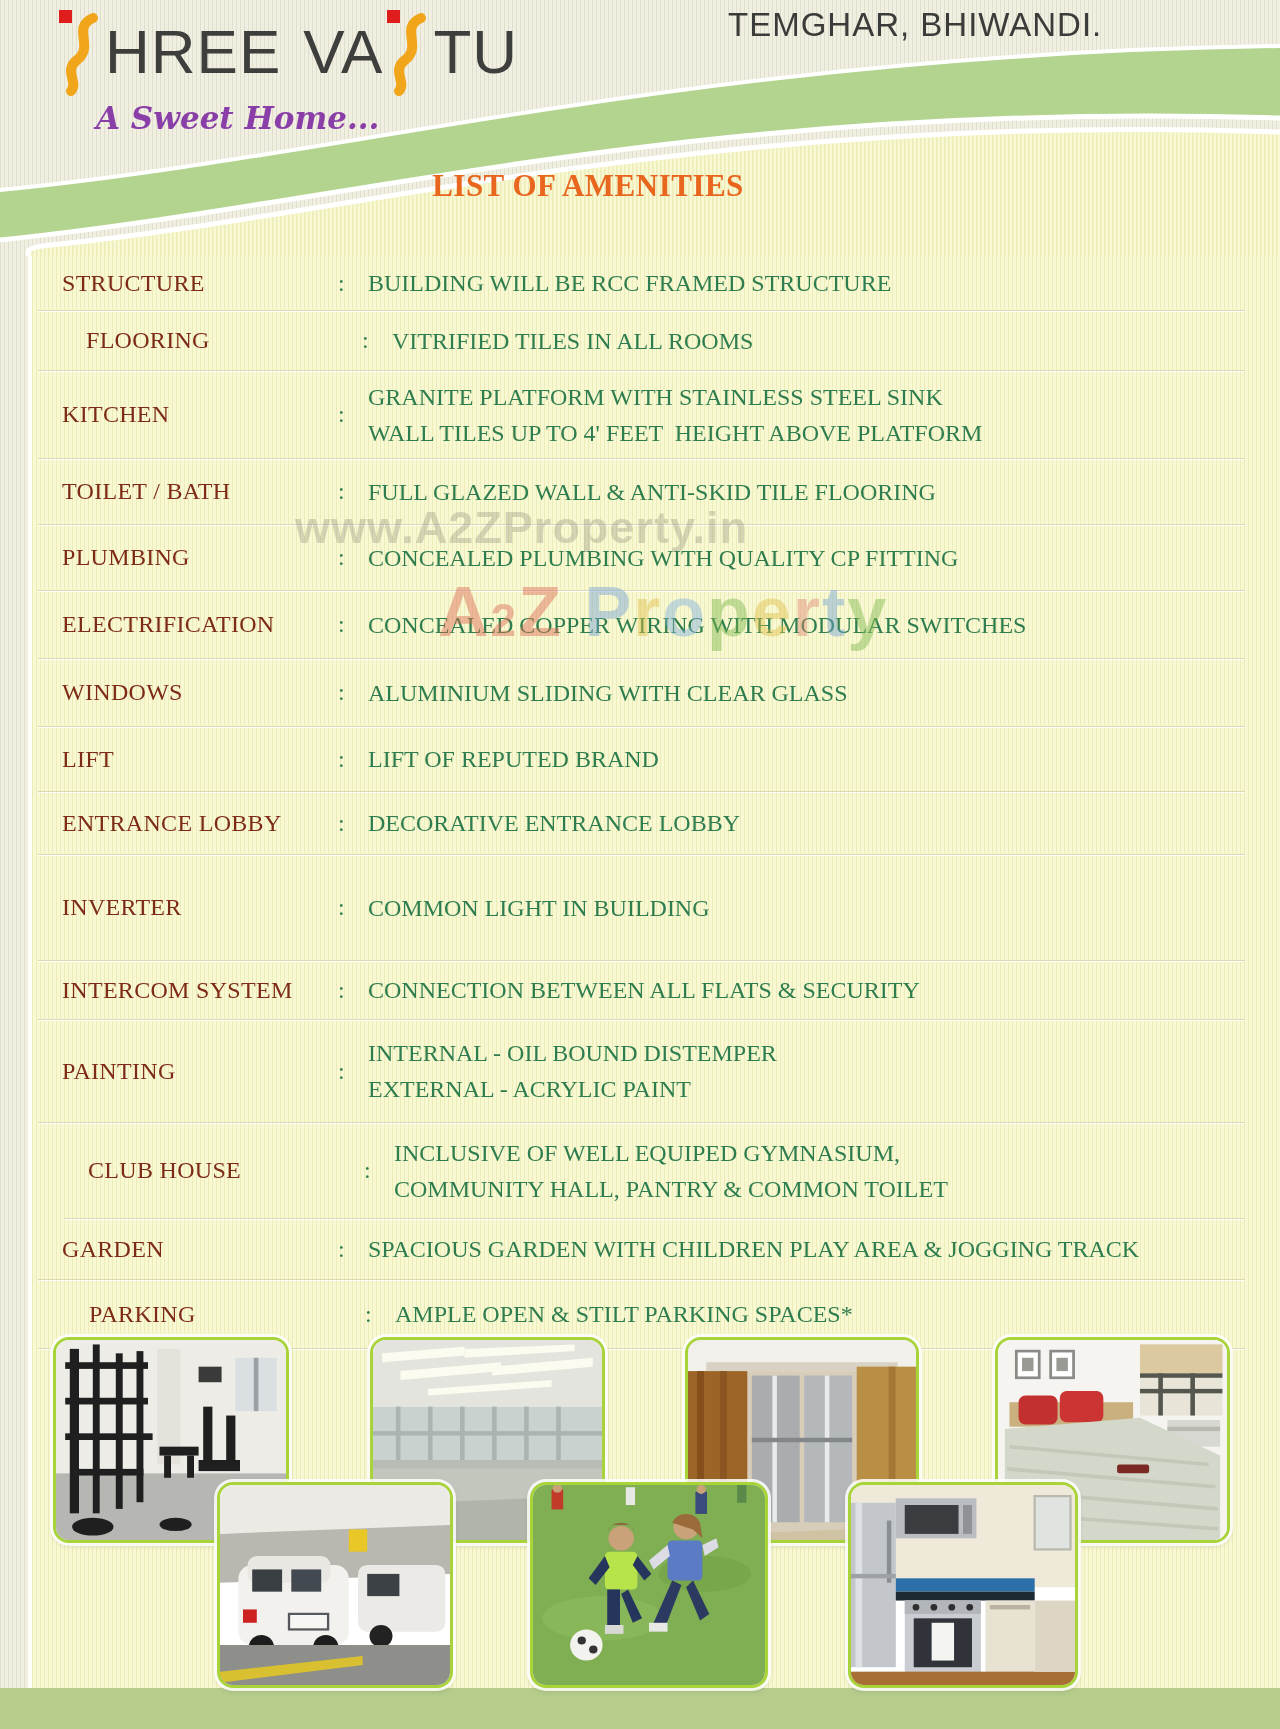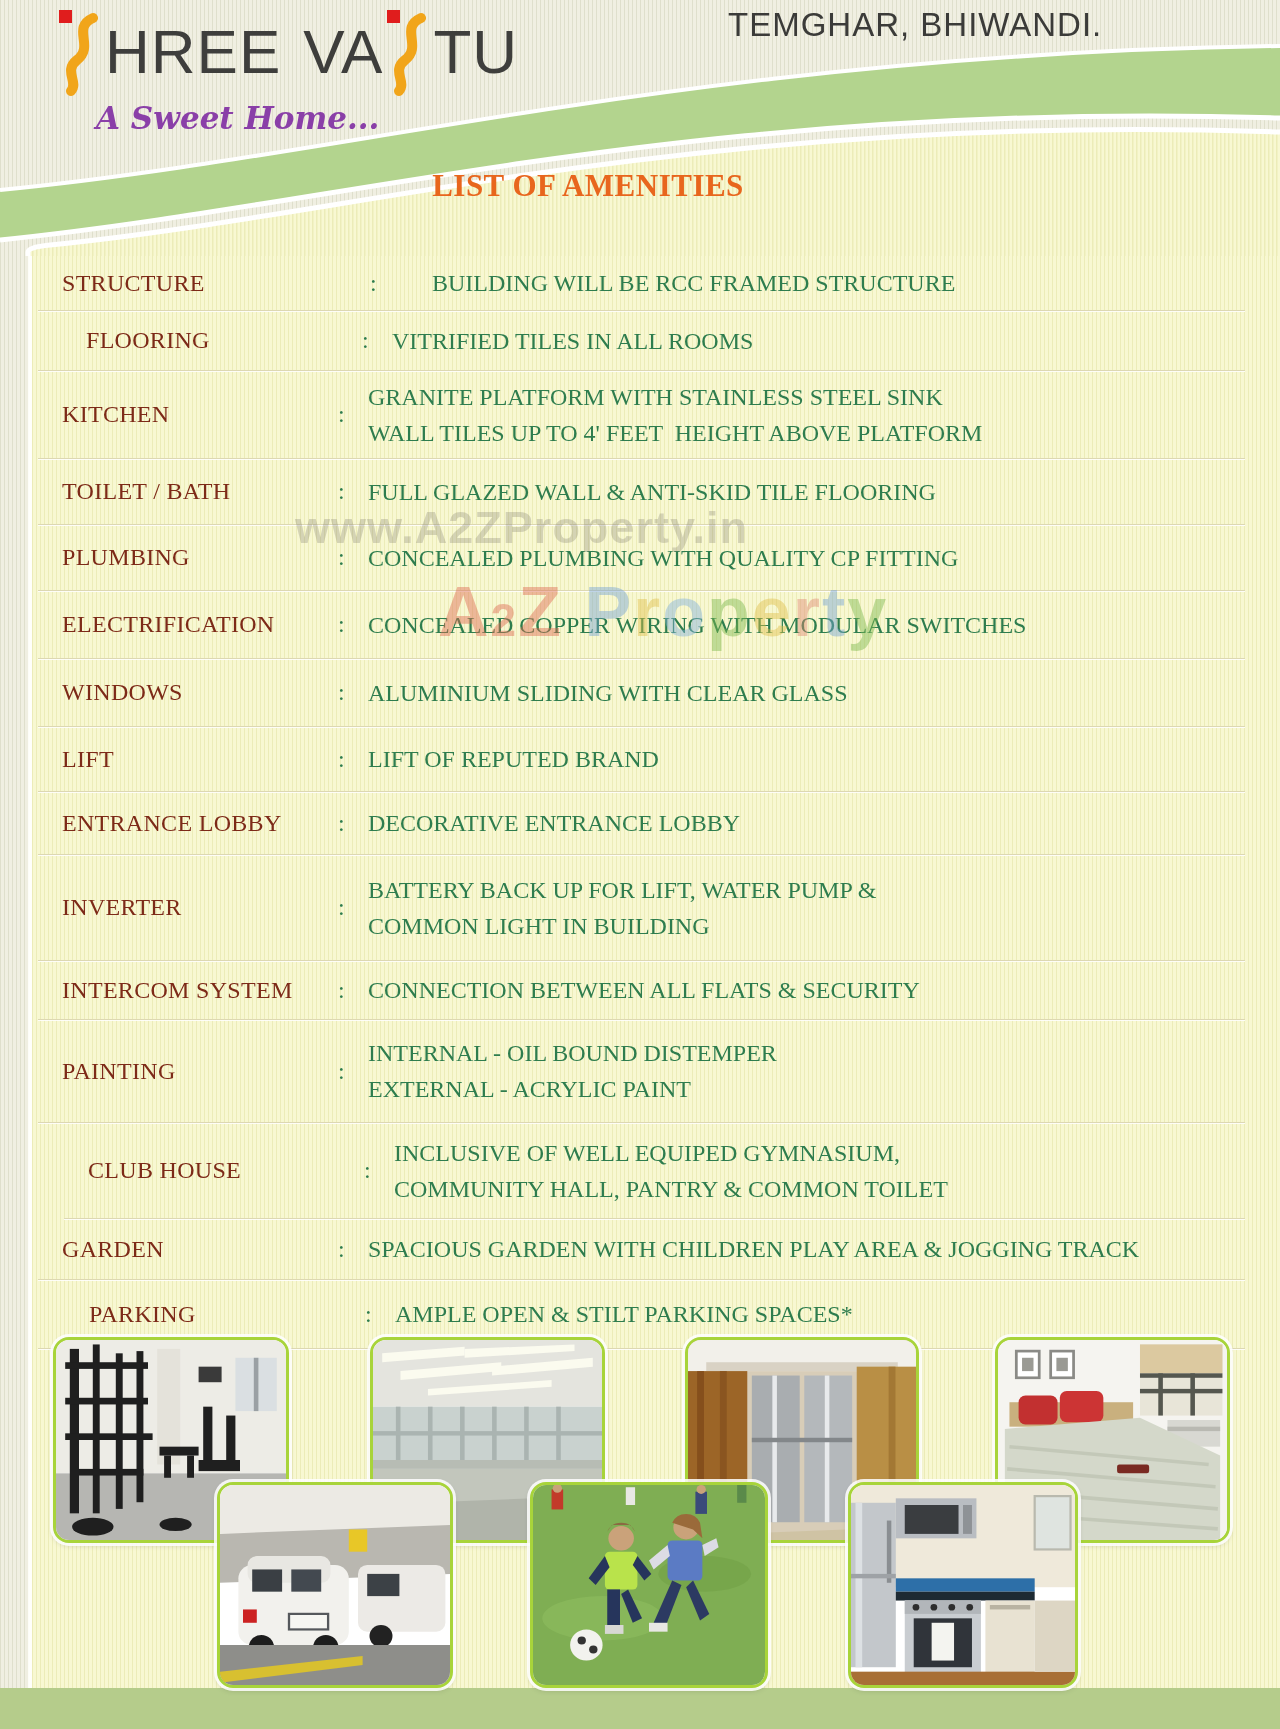--- a/index.html
+++ b/index.html
@@ -102,21 +102,21 @@
     </svg>
       <span class="letters">TU</span>
   </div>
   <div class="tagline">A Sweet Home...</div>
   <div class="location">TEMGHAR, BHIWANDI.</div>
 
   <div class="panel-main"></div>
   <div class="page-title">LIST OF AMENITIES</div>
 
   <div class="amenities">
-      <div class="amenity-row" style="height: 54px; gap: 32px;">
+      <div class="amenity-row" style="height: 54px;">
         <div class="amenity-label">STRUCTURE</div>
         <div class="amenity-colon">:</div>
         <div class="amenity-value">
           <div class="line">BUILDING WILL BE RCC FRAMED STRUCTURE</div>
         </div>
       </div>
       <div class="amenity-row" style="height: 59px; padding-left: 24px;">
         <div class="amenity-label">FLOORING</div>
         <div class="amenity-colon">:</div>
         <div class="amenity-value">
@@ -170,21 +170,20 @@
         <div class="amenity-label">ENTRANCE LOBBY</div>
         <div class="amenity-colon">:</div>
         <div class="amenity-value">
           <div class="line">DECORATIVE ENTRANCE LOBBY</div>
         </div>
       </div>
       <div class="amenity-row" style="height: 105px;">
         <div class="amenity-label">INVERTER</div>
         <div class="amenity-colon">:</div>
         <div class="amenity-value">
-          <div class="line">BATTERY BACK UP FOR LIFT, WATER PUMP &amp;</div>
           <div class="line">COMMON LIGHT IN BUILDING</div>
         </div>
       </div>
       <div class="amenity-row" style="height: 58px;">
         <div class="amenity-label">INTERCOM SYSTEM</div>
         <div class="amenity-colon">:</div>
         <div class="amenity-value">
           <div class="line">CONNECTION BETWEEN ALL FLATS &amp; SECURITY</div>
         </div>
       </div>

